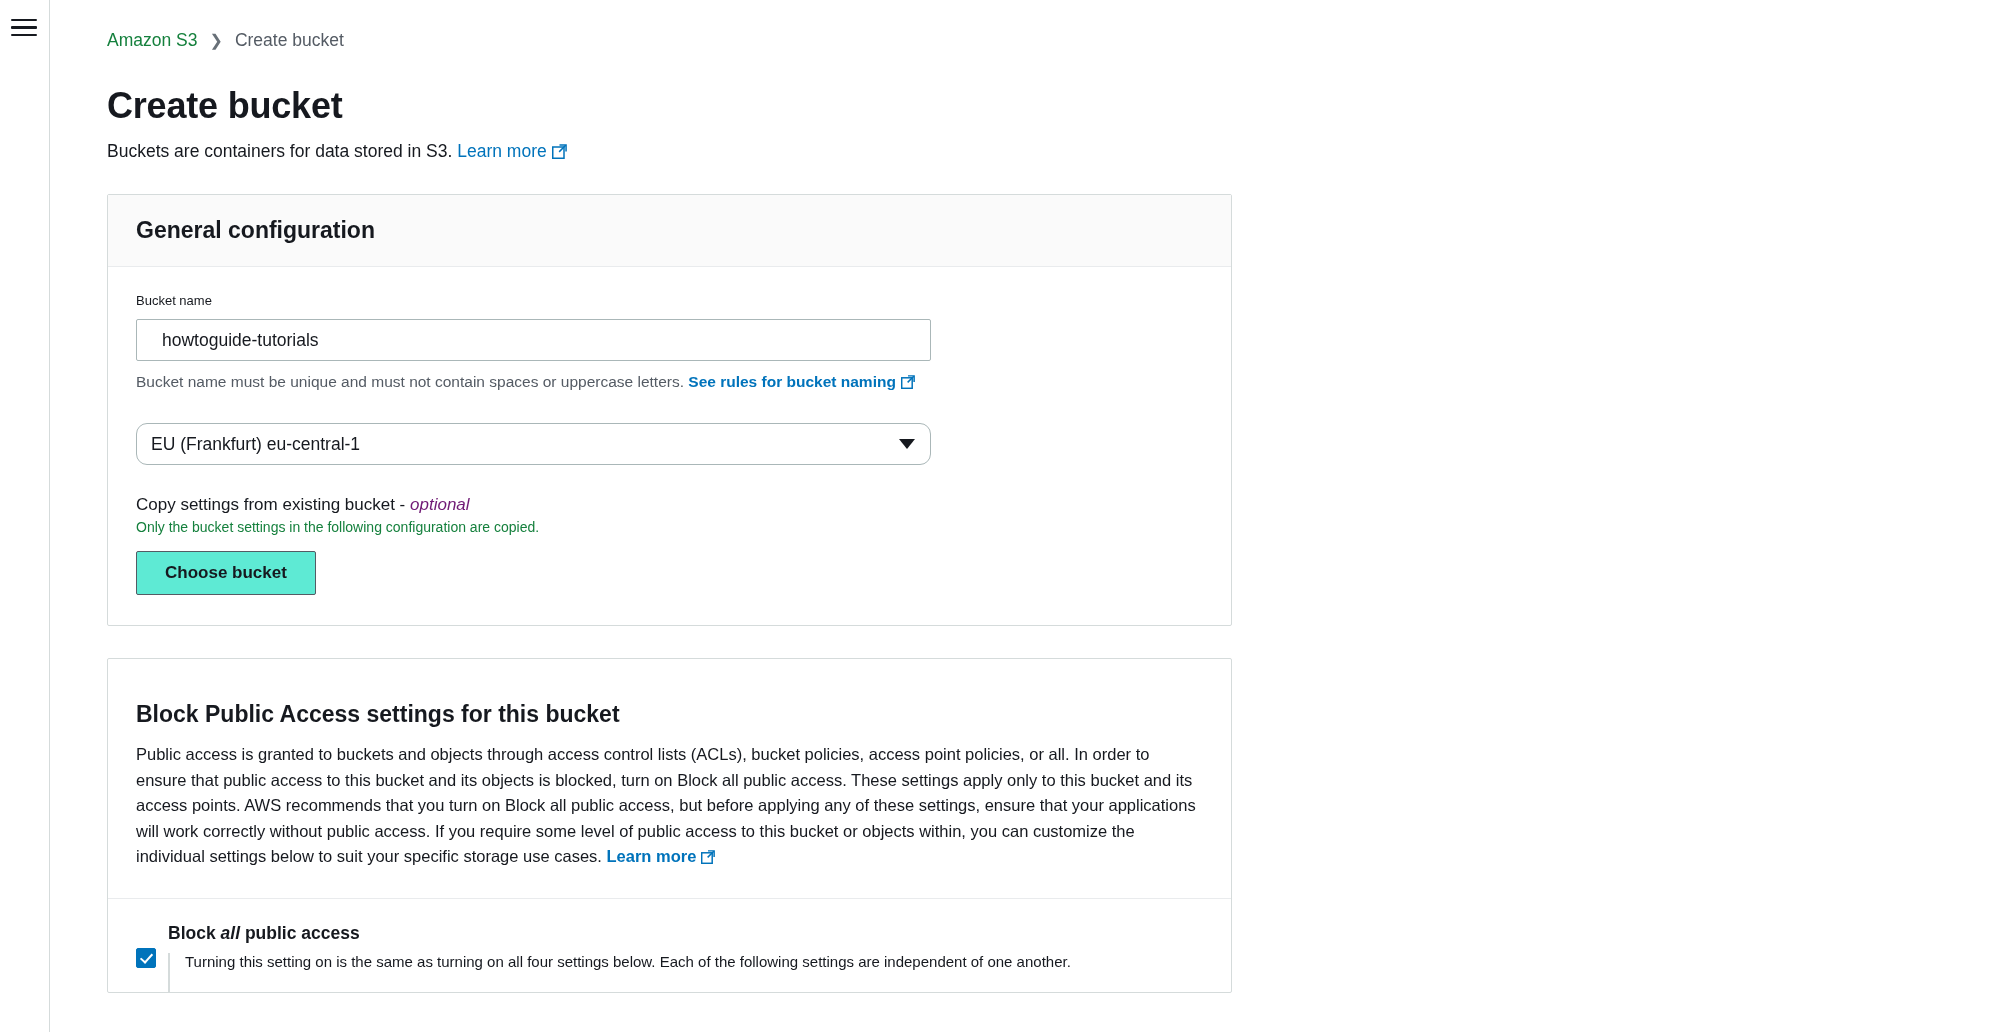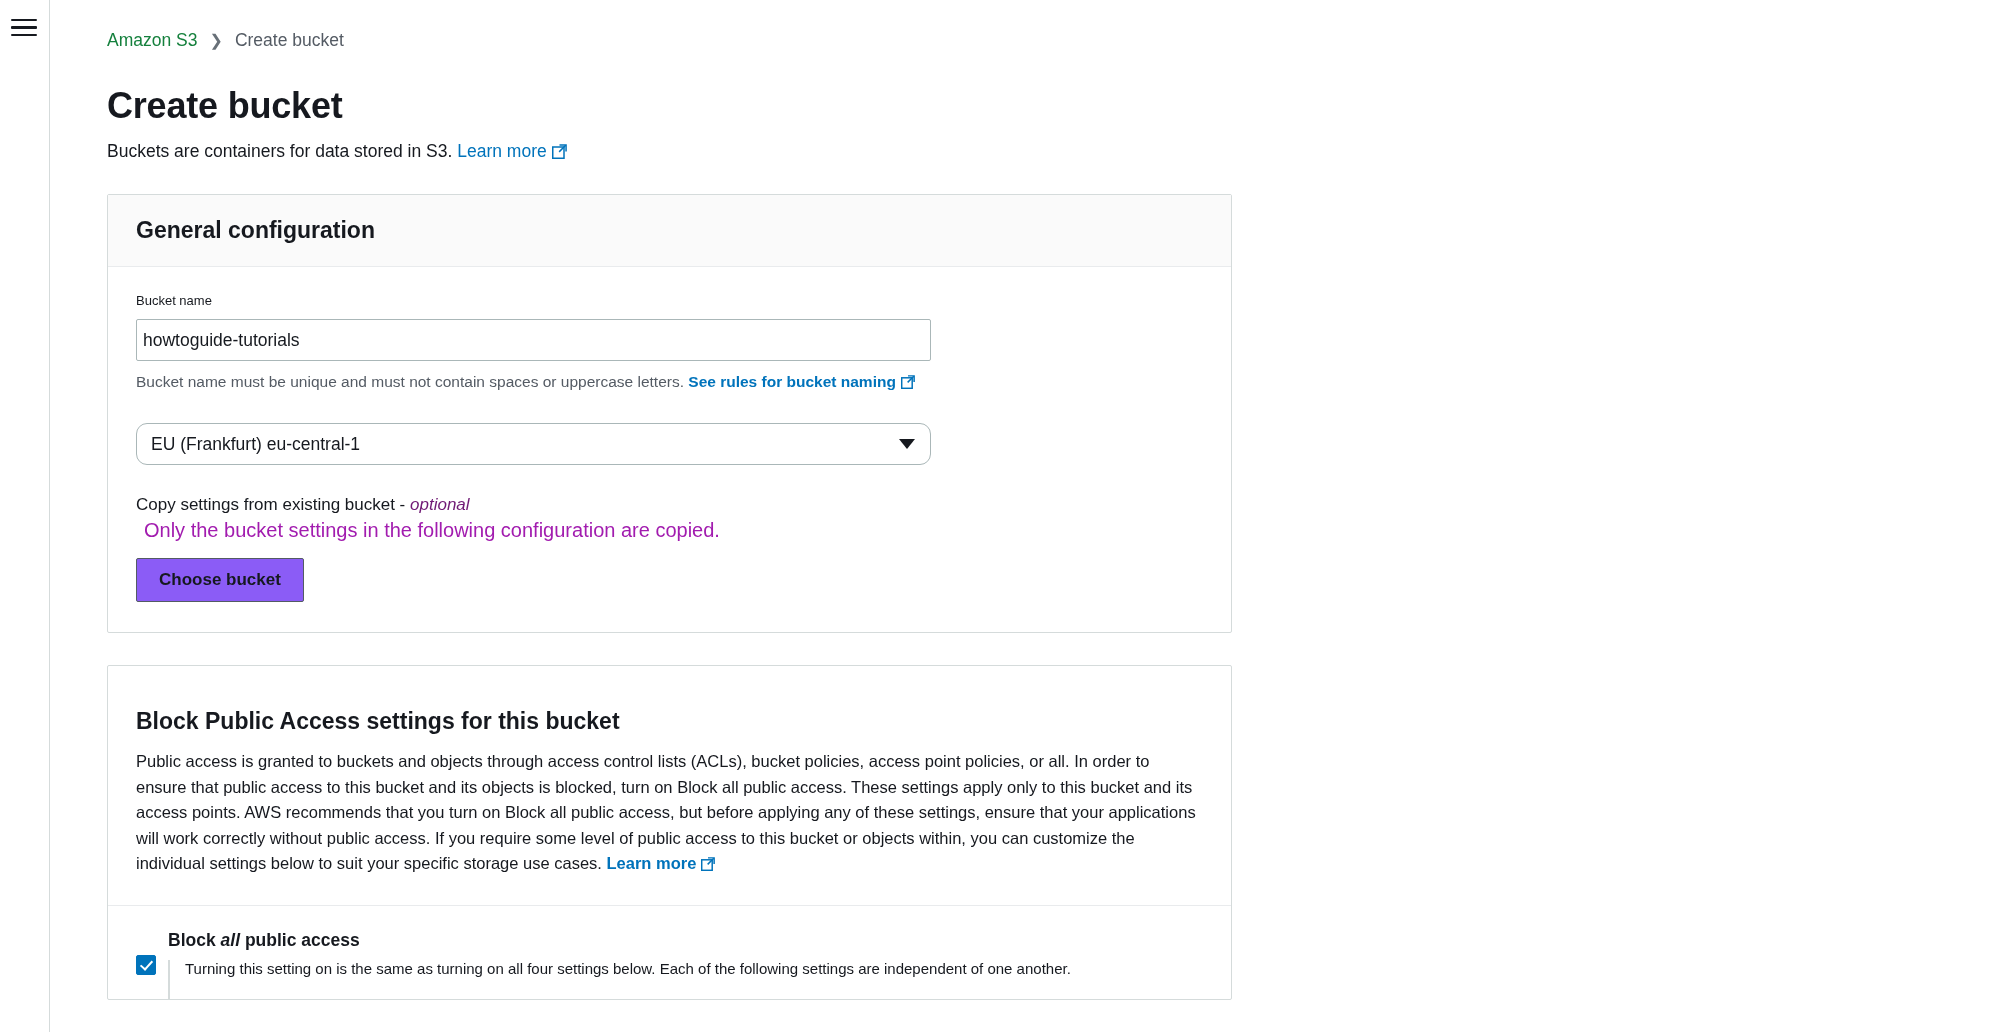--- a/index.html
+++ b/index.html
@@ -123,21 +123,21 @@
   .field-label {
     font-size: 13px;
     color: #16191f;
     margin: 0 0 11px 0;
   }
   .text-input {
     width: 795px;
     height: 42px;
     border: 1px solid #aab7b8;
     border-radius: 2px;
-    padding: 0 6px;
+    padding: 0 25px;
     font-size: 17.5px;
     font-family: "Liberation Sans", sans-serif;
     color: #16191f;
     background: #ffffff;
     outline: none;
   }
   .helper {
     font-size: 15.5px;
     color: #545b64;
     margin: 12px 0 0 0;
@@ -179,34 +179,34 @@
     border-top: 10px solid #16191f;
     pointer-events: none;
   }
 
   .copy-label {
     font-size: 17px;
     margin: 0 0 4px 0;
   }
   .copy-label em { color: #701a75; }
   .copy-sub {
-    font-size: 20px;
-    color: #a21caf;
-    margin: 0 0 16px 8px;
+    font-size: 14px;
+    color: #15803d;
+    margin: 0 0 16px 0;
   }
 
   .btn {
     display: inline-block;
     border: 1px solid #545b64;
     border-radius: 2px;
-    background: #8b5cf6;
+    background: #5eead4;
     color: #16191f;
     font-weight: bold;
     font-size: 17px;
-    padding: 11px 22px;
+    padding: 11px 28px;
     cursor: pointer;
     font-family: "Liberation Sans", sans-serif;
   }
 
   
   .plain-card {
     margin: 32px 0 0 57px;
     width: 1125px;
     background: #ffffff;
     border: 1px solid #d5dbdb;

